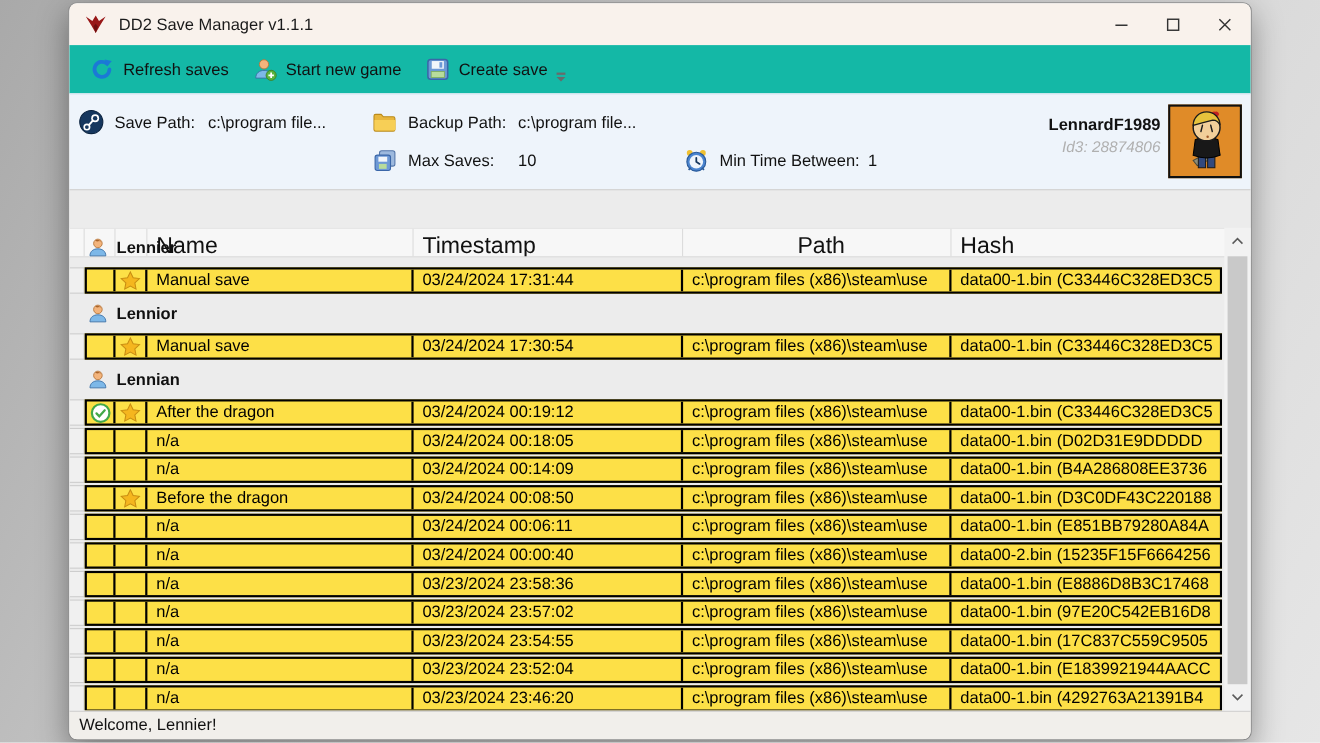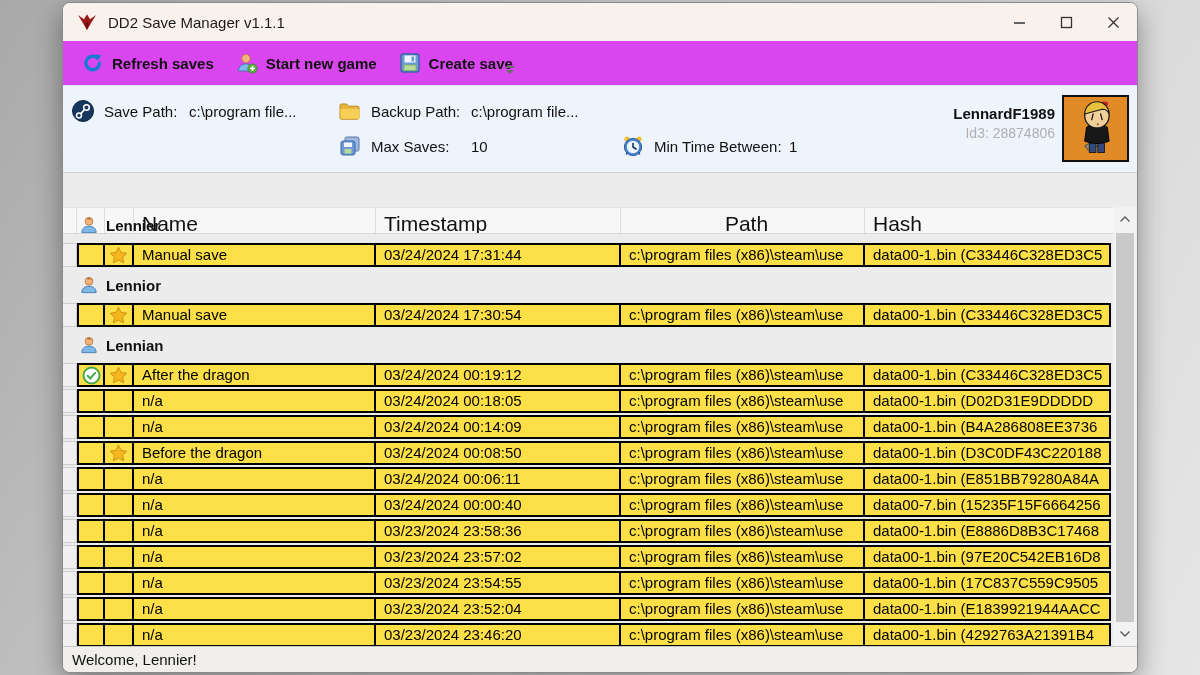--- a/index.html
+++ b/index.html
@@ -13,40 +13,40 @@
     display:flex; flex-direction:column; }
 
   
   .titlebar { flex:none; height:38px; background:#f9f2ec; display:flex; align-items:center; padding-left:12px;text-align:right; }
   .title-icon { width:24px; height:22px; margin-right:9px; flex:none; }
   .title-text { font-size:15px; color:#1a1a1a; }
   .win-controls { margin-left:auto; display:flex; height:100%; }
   .win-btn { width:47px; height:100%; display:flex; align-items:center; justify-content:center; }
 
   
-  .toolbar { flex:none; height:44px; background:#d946ef; display:flex; align-items:center; padding-left:8px; position:relative;font-weight:bold; }
+  .toolbar { flex:none; height:44px; background:#14b8a6; display:flex; align-items:center; padding-left:8px; position:relative; }
   .tb-btn { display:flex; align-items:center; gap:8px; padding:5px 11px; font-size:15px; color:#111; border-radius:4px; }
   .tb-btn .ticon { width:22px; height:22px; flex:none; }
   .overflow-btn { position:absolute; left:440px; top:25px; width:14px; height:12px; display:flex; flex-direction:column; align-items:center; }
   .overflow-btn .bar { width:8px; height:0; border-top:2px solid #6a6a6a; margin-bottom:2px; }
   .overflow-btn .tri { width:0; height:0; border-left:4px solid transparent; border-right:4px solid transparent; border-top:4px solid #6a6a6a; }
 
   
   .infobar { flex:none; height:87px; background:#eef4fb; border-top:1px solid #dbe6f2; position:relative; }
   .field { position:absolute; display:flex; align-items:center; font-size:15px; color:#111; height:26px; }
   .field .ficon { width:24px; height:24px; margin-right:9px; flex:none; }
   .field .flabel { flex:none; }
   .f-savepath { left:8px; top:12px; }   .f-savepath .flabel { width:85px; }
   .f-backup   { left:275px; top:12px; } .f-backup .flabel { width:100px; }
   .f-char     { left:8px; top:47px; }   .f-char .flabel { width:85px; }
   .f-maxsaves { left:275px; top:47px; } .f-maxsaves .flabel { width:100px; }
   .f-mintime  { left:558px; top:47px; } .f-mintime .flabel { width:135px; }
   .user-block { position:absolute; right:82px; top:19px; text-align:right;margin-left:40px; }
   .user-name { font-size:15px; font-weight:bold; color:#111; }
-  .user-id { font-size:14px; color:#b0b0b0; margin-top:3px; }
+  .user-id { font-size:14px; font-style:italic; color:#b0b0b0; margin-top:3px; }
   .avatar { position:absolute; right:8px; top:9px; width:67px; height:67px; border:2px solid #111; background:#e08b28; }
 
   
   .table-area { flex:1; background:#ececec; border-top:1px solid #cfcfcf; position:relative; overflow:hidden; }
   .thead { position:absolute; left:0; right:0; top:6px; height:27px; background:#f7f7f7;
     border-top:1px solid #e2e2e2; border-bottom:1px solid #d7d7d7; display:flex; font-size:21px; color:#111;margin-top:28px; }
   .th { border-right:1px solid #dcdcdc; padding:4px 0 0 8px; white-space:nowrap; overflow:hidden; }
   .th-gutter { width:14px; padding:0; } .th-check { width:28px; } .th-star { width:29px; }
   .th-name { width:242px; } .th-time { width:245px; } .th-path { width:244px;text-align:center; }
   .th-hash { flex:1; border-right:none; }
@@ -339,21 +339,21 @@
           </div>
         </div>
         <div class="trow">
           <div class="row-gutter"></div>
           <div class="row-box">
             <div class="cell c-check"></div>
             <div class="cell c-star"></div>
             <div class="cell c-name">n/a</div>
             <div class="cell c-time">03/24/2024 00:00:40</div>
             <div class="cell c-path">c:\program files (x86)\steam\use</div>
-            <div class="cell c-hash">data00-7.bin (15235F15F6664256</div>
+            <div class="cell c-hash">data00-2.bin (15235F15F6664256</div>
           </div>
         </div>
         <div class="trow">
           <div class="row-gutter"></div>
           <div class="row-box">
             <div class="cell c-check"></div>
             <div class="cell c-star"></div>
             <div class="cell c-name">n/a</div>
             <div class="cell c-time">03/23/2024 23:58:36</div>
             <div class="cell c-path">c:\program files (x86)\steam\use</div>

